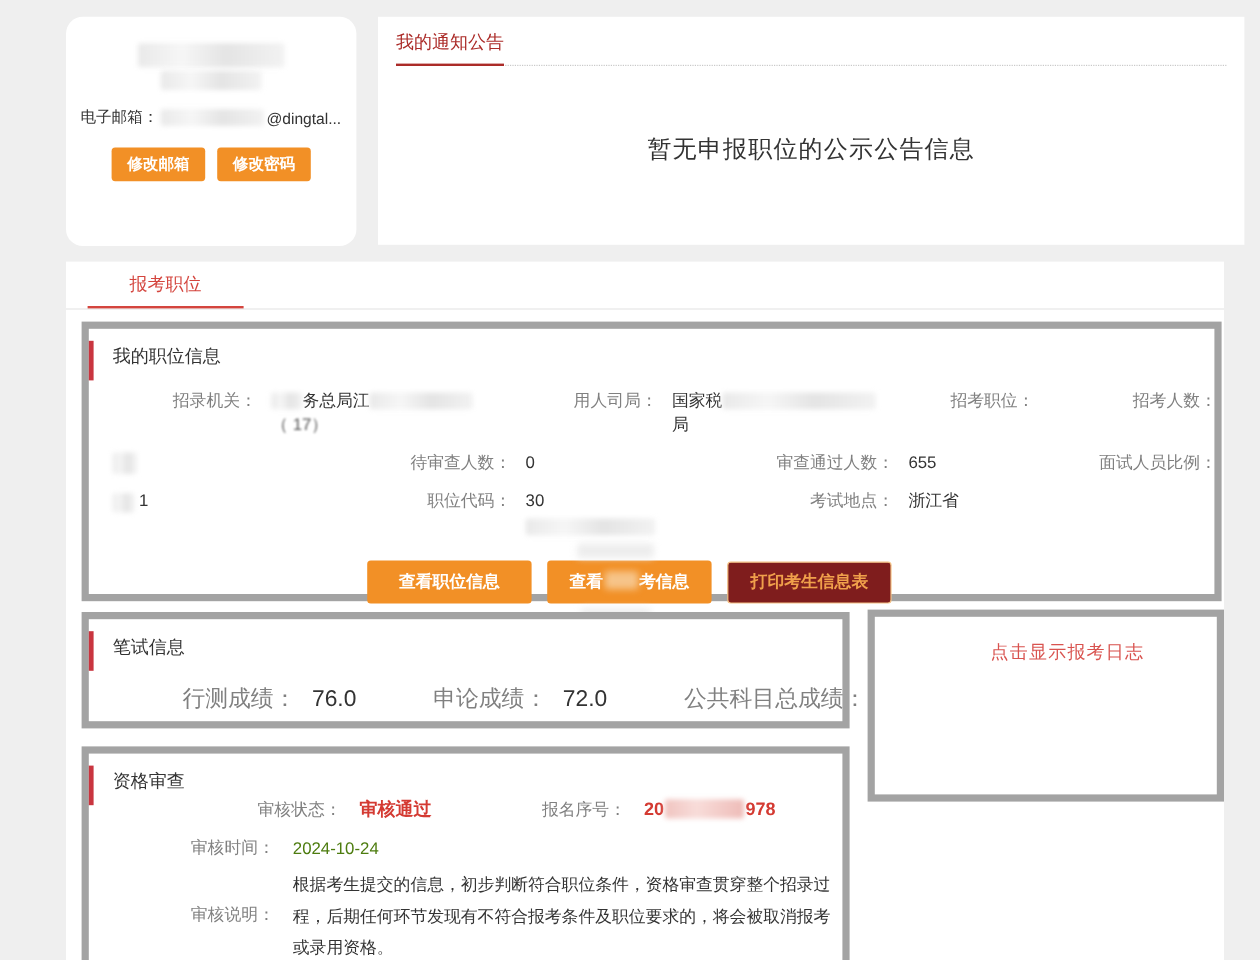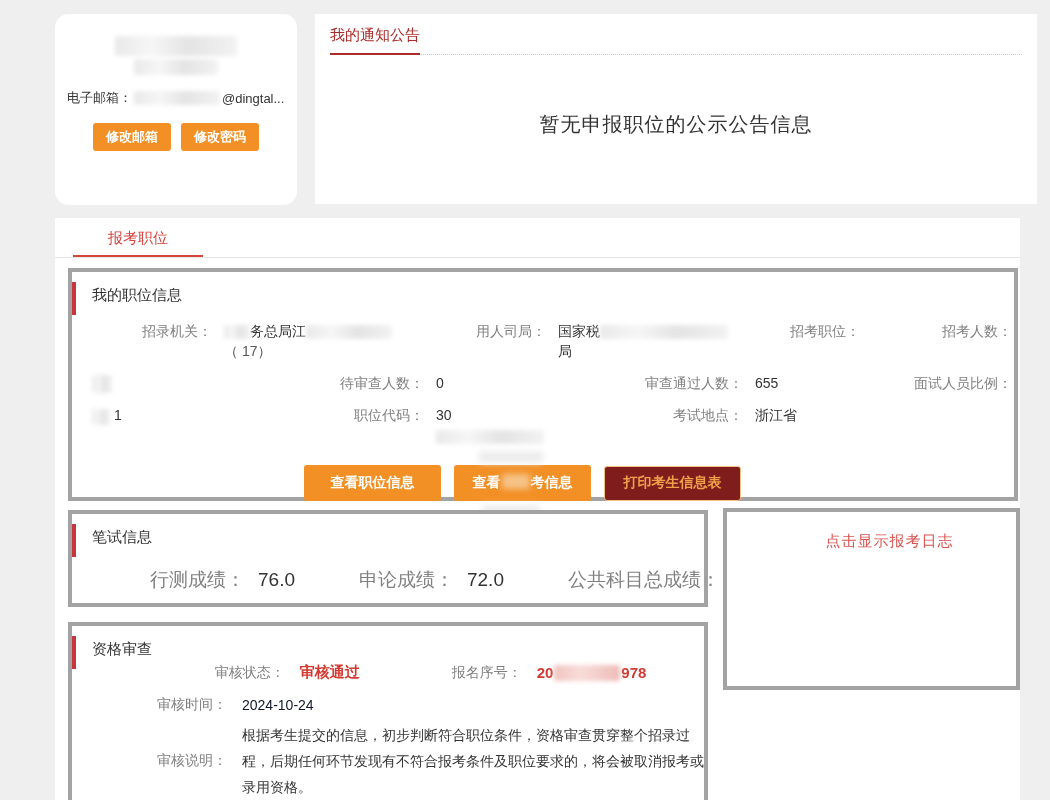--- a/index.html
+++ b/index.html
@@ -42,21 +42,21 @@
   }
   .notice-empty { margin-top:56px; text-align:center; font-size:20px; color:#333; letter-spacing:1px; }
 
   
   .main { left:55px; top:218px; width:965px; height:582px; }
   .tabbar { height:40px; border-bottom:1px solid #e6e6e6; padding-left:18px; }
   .tab {
     display:inline-block; width:130px; height:39px; line-height:39px; text-align:center;
     color:#d4453e; font-size:15px; border-bottom:2px solid #d4453e; cursor:pointer;
   }
-  .box { position:absolute; border:4px solid #a3a3a3; background:#fff; }
+  .box { position:absolute; border:6px solid #a3a3a3; background:#fff; }
   .box-title { position:relative; padding:14px 0 0 20px; font-size:15px; color:#333; }
   .red-bar { position:absolute; left:0; top:10px; width:4px; height:33px; background:#c9353f; }
 
   .pos-box { left:13px; top:50px; width:950px; height:233px; }
   .field-grid {
     display:grid;
     grid-template-columns:120px 200px 110px 185px 105px 140px;
     column-gap:14px; row-gap:16px;
     margin:16px 0 0 20px; font-size:14px; align-items:start;gap:12px;
   }
@@ -77,27 +77,27 @@
     font-family:"Liberation Sans", sans-serif;
   }
   .btn-blur { display:inline-block; width:28px; height:15px; background:#f6c489; filter:blur(3px); vertical-align:-2px; margin:0 1px; border-radius:2px; }
   .remnant { position:absolute; background:#ededed; filter:blur(3px); border-radius:2px; }
 
   .written-box { left:13px; top:292px; width:640px; height:97px; }
   .score-row { display:flex; gap:64px; margin:20px 0 0 78px; font-size:19px; white-space:nowrap; }
   .pair .plabel { color:#808080; }
   .pair .pvalue { color:#333; margin-left:13px; }
 
-  .log-box { left:668px; top:290px; width:297px; height:182px;padding-left:36px; }
+  .log-box { left:668px; top:290px; width:297px; height:160px;padding-left:36px; }
   .log-link { margin-top:20px; text-align:center; color:#d9534f; font-size:15px; letter-spacing:1px; cursor:pointer; }
 
   .qual-box { left:13px; top:404px; width:640px; height:210px; }
   .qrow { display:flex; margin-top:14px; font-size:14px; align-items:center; }
   .qlabel { width:155px; text-align:right; color:#808080; flex:none; }
-  .qvalue { margin-left:15px; color:#0f172a; }
+  .qvalue { margin-left:15px; color:#4d7c0f; }
   .red-strong { color:#d43a32; font-weight:bold; font-size:15px; }
   .serial .blur { width:66px; height:16px; margin:0 1px; vertical-align:-3px; }
   .qrow.first { margin-top:4px;justify-content:center; }
   .pair2 { display:flex; margin-left:82px; align-items:center; }
   .pair2 .qlabel { width:80px; }
   .note-text { margin-left:15px; width:466px; line-height:26px; color:#333; }
 </style>
 </head>
 <body>
 

